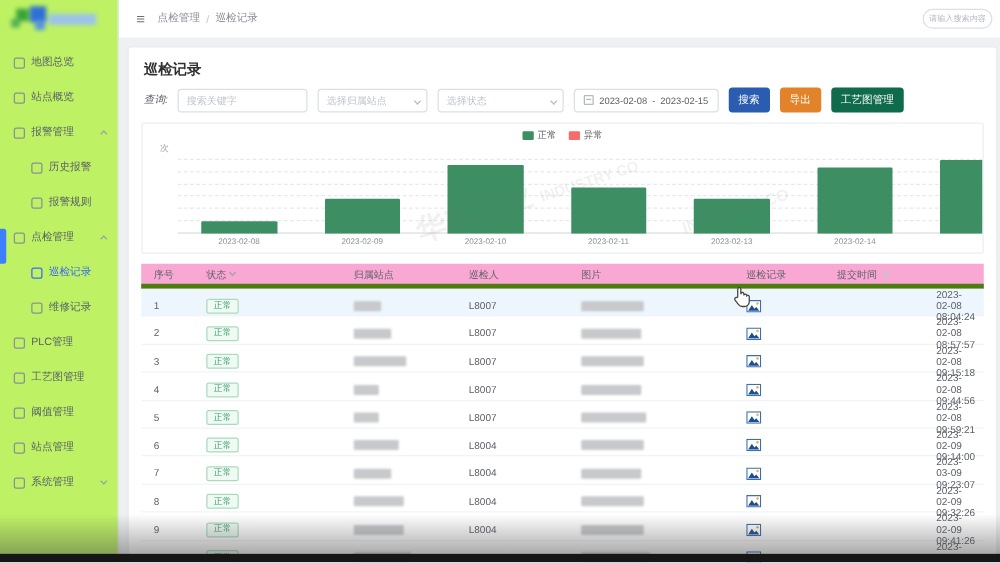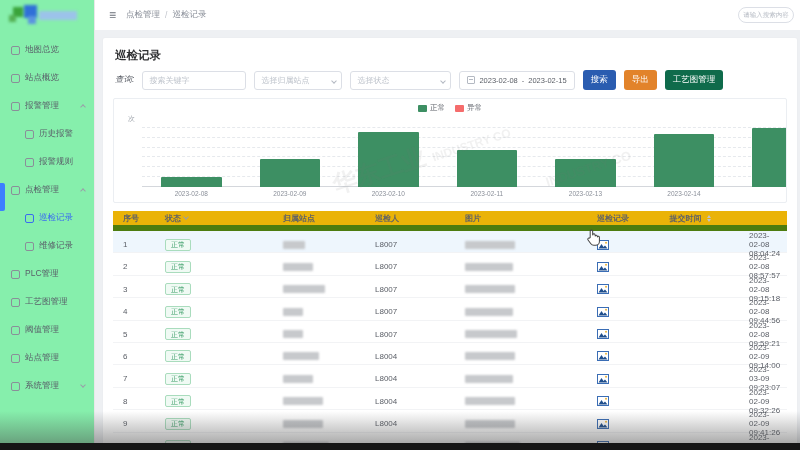--- a/index.html
+++ b/index.html
@@ -1,21 +1,21 @@
 <!DOCTYPE html>
 <html><head>
 <meta charset="utf-8">
 <style>
   * { margin:0; padding:0; box-sizing:border-box; }
   html,body { width:800px; height:450px; }
   body { font-family:"Liberation Sans","DejaVu Sans",sans-serif; color:#333; }
   .screen { position:relative; width:800px; height:450px; background:#eef0f3; overflow:hidden; }
 
   
-  .sidebar { position:absolute; left:0; top:0; width:95px; height:450px; background:#86efac; border-right:1px solid #e8e8e8; z-index:2; }
+  .sidebar { position:absolute; left:0; top:0; width:95px; height:450px; background:#bef264; border-right:1px solid #e8e8e8; z-index:2; }
   .logo { position:relative; height:32px; filter:blur(1.5px); }
   .logo i { position:absolute; display:block; }
   .nav { padding-top:4px; }
   .nav-item { position:relative; display:flex; align-items:center; height:28px; cursor:pointer; color:#595f69; font-size:8.5px; }
   .nav-item.l1 { padding-left:11px; }
   .nav-item.l2 { padding-left:25px; }
   .nav-item .mi { width:9px; height:9px; border:1px solid #8a8f99; border-radius:2px; margin-right:5px; flex:0 0 auto; }
   .nav-item.active { color:#3a6cf0; }
   .nav-item.active .mi { border-color:#3a6cf0; }
   .chev { position:absolute; right:9px; width:4px; height:4px; border-right:1px solid #9aa0a8; border-bottom:1px solid #9aa0a8; }
@@ -58,21 +58,21 @@
   .bar { position:absolute; bottom:0; border-radius:1px 1px 0 0; }
   .xlabels { position:absolute; left:28px; right:0; bottom:2px; height:10px; overflow:hidden; }
   .xl { position:absolute; text-align:center; font-size:6.5px; color:#8a8f99; }
   .wm { position:absolute; color:rgba(120,120,120,.10); font-weight:bold; transform:rotate(-18deg); white-space:nowrap; pointer-events:none; }
   .wm1 { left:215px; top:42px; font-size:24px; }
   .wm2 { left:430px; top:62px; font-size:13px; }
 
   
   .tbl { font-size:8px; color:#5a5e66; }
   .trow { display:grid; grid-template-columns:42px 118px 92px 90px 132px 52px 100px 1fr; align-items:center; height:22.4px; border-bottom:1px solid #f2f3f5; }
-  .thead { background:#eab308; color:#606266; height:20px; border-bottom:6px solid #4d7c0f; font-weight:bold; }
+  .thead { background:#f9a8d4; color:#606266; height:20px; border-bottom:4px solid #4d7c0f; font-weight:normal; }
   .tcell { padding-left:10px; display:flex; align-items:center; gap:3px; }
   .tcell.right { justify-content:center; padding-right:8px; }
   .trow.hovered { background:#eef6fd; }
   .badge { display:inline-block; border:1px solid #a9dcbd; background:#f0faf4; color:#3c9e68; font-size:7px; padding:1.5px 5px; border-radius:2px; line-height:1; }
   .redact { height:8px; background:#c7c9cc; border-radius:1px; filter:blur(1px); }
   .sorts { display:inline-flex; flex-direction:column; gap:1px; margin-left:2px; }
   .sorts i { width:0; height:0; border-left:2.5px solid transparent; border-right:2.5px solid transparent; }
   .sorts .upt { border-bottom:3px solid #c0c4cc; }
   .sorts .dnt { border-top:3px solid #c0c4cc; }
   .hchev { width:4px; height:4px; border-right:1px solid #9aa0a8; border-bottom:1px solid #9aa0a8; transform:rotate(45deg); margin-top:-2px; }

